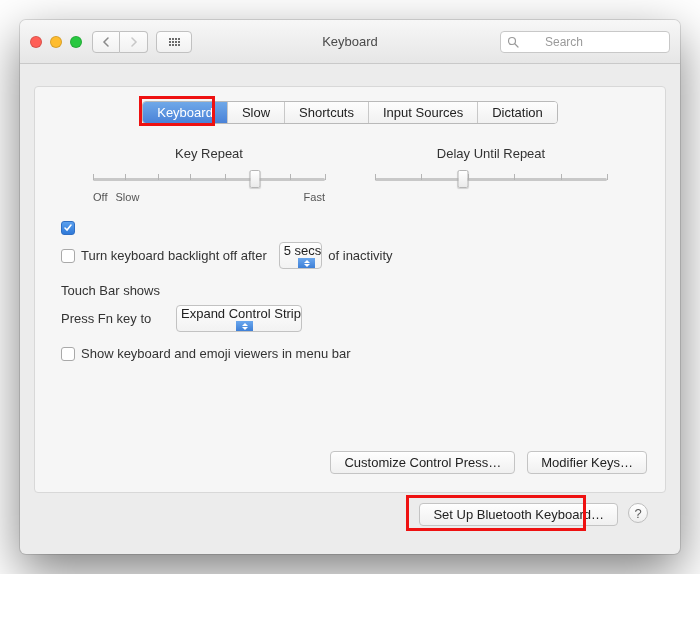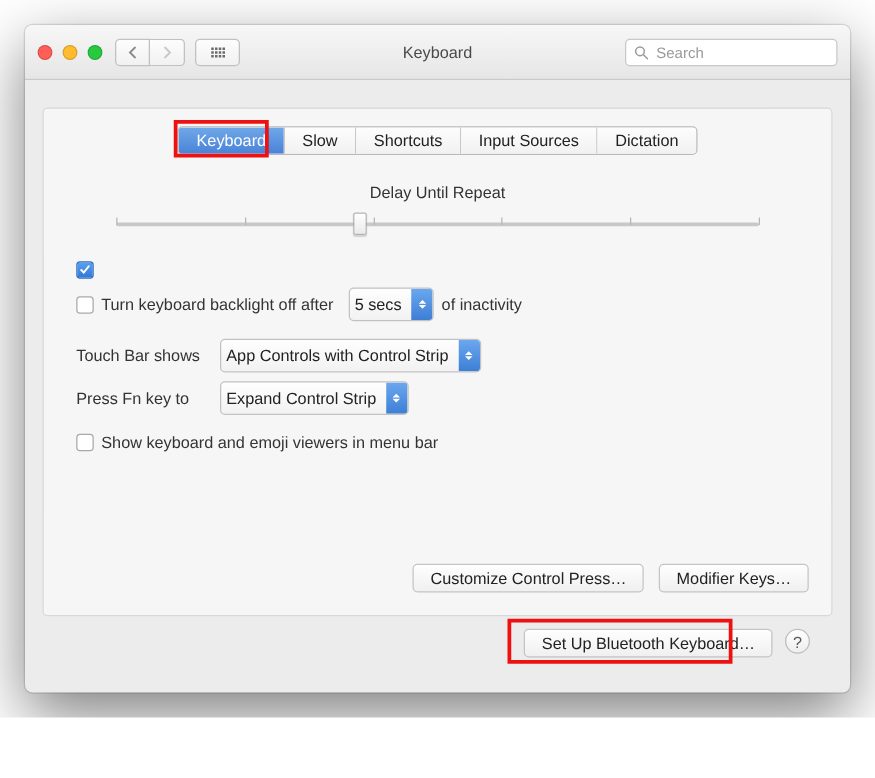--- a/index.html
+++ b/index.html
@@ -45,21 +45,21 @@
     width:36px; height:22px; background:linear-gradient(#fdfdfd,#f1f1f1);
     border:1px solid #c1c1c1; border-radius:4px; display:flex;
     align-items:center; justify-content:center; color:#6b6b6b; margin-right:8px;
   }
   .grid-icon { display:grid; grid-template-columns:repeat(4,2px); grid-template-rows:repeat(3,2px); gap:1px;}
   .grid-icon span{background:#6b6b6b;}
   .title { position:absolute; left:0; right:0; text-align:center; font-size:13px; color:#4a4a4a; pointer-events:none;}
   .search {
     margin-left:auto; width:170px; height:22px; background:#fff;
     border:1px solid #c8c8c8; border-radius:4px; display:flex; align-items:center;
-    padding:0 6px; color:#9a9a9a;
+    padding:0 6px; color:#9a9a9a;gap:20px;
   }
   .search svg{margin-right:4px; flex-shrink:0;}
   .search-input{border:none;outline:none;width:100%;font-size:12px;color:#333;background:transparent;}
   .search-input::placeholder{color:#9a9a9a;}
 
   .content { padding: 22px 14px 14px; }
   .panel {
     background:#f6f6f6; border:1px solid #d8d8d8; border-radius:4px;
     padding: 14px 18px 18px; position:relative;
   }
@@ -87,21 +87,21 @@
   .row{display:flex; align-items:center; margin-bottom:7px; font-size:13px; color:#333;}
   .row.gap-top{margin-top:14px;}
   .chk{width:14px; height:14px; border:1px solid #a9a9a9; border-radius:3px; background:#fff; margin-right:6px; display:flex; align-items:center; justify-content:center; flex-shrink:0;}
   .chk.checked{background:linear-gradient(#5aa0ee,#2f79d8); border-color:#2f6fc4;}
   .chk.checked svg{display:block;}
   .chk svg{display:none;}
   .label-right{margin-right:10px; min-width:105px; text-align:left;}
   .select{
     display:inline-flex; align-items:center; background:linear-gradient(#fefefe,#f2f2f2);
     border:1px solid #c2c2c2; border-radius:4px; height:27px; font-size:13px; color:#222;
-    padding-left:4px; overflow:hidden;
+    padding-left:4px; overflow:hidden;flex-direction:column;
   }
   .select .caret{
     background:linear-gradient(#6aa7ee,#3e7fd6); width:17px; height:100%;
     display:flex; flex-direction:column; align-items:center; justify-content:center;
     margin-left:8px; gap:1px;
   }
   .select .caret span{width:0;height:0;border-left:3px solid transparent;border-right:3px solid transparent;}
   .select .caret .up{border-bottom:3px solid #fff;}
   .select .caret .down{border-top:3px solid #fff;}
   .inline-text{margin:0 6px;}
@@ -176,20 +176,42 @@
           <div class="tab active">Keyboard</div>
           <div class="tab">Slow</div>
           <div class="tab">Shortcuts</div>
           <div class="tab">Input Sources</div>
           <div class="tab">Dictation</div>
         </div>
       </div>
       <div class="tab-highlight" style="left:104px; top:9px; width:76px; height:30px;"></div>
 
       <div class="sliders">
+        <div class="slider-group">
+          <div class="slider-label">Key Repeat</div>
+          <div class="slider-track">
+            <div class="track-line"></div>
+            <div class="tick" style="left:0%"></div>
+              <div class="tick" style="left:14%"></div>
+            <div class="tick" style="left:28%"></div>
+              <div class="tick" style="left:42%"></div>
+            <div class="tick" style="left:57%"></div>
+              <div class="tick" style="left:71%"></div>
+            <div class="tick" style="left:85%"></div>
+              <div class="tick" style="left:100%"></div>
+            <div class="thumb" style="left:70%"></div>
+          </div>
+          <div class="slider-ends">
+            <span style="display:flex;gap:8px;">
+              <span>Off</span>
+              <span>Slow</span>
+            </span>
+            <span>Fast</span>
+          </div>
+        </div>
         <div class="slider-group">
           <div class="slider-label">Delay Until Repeat</div>
           <div class="slider-track">
             <div class="track-line"></div>
             <div class="tick" style="left:0%"></div>
               <div class="tick" style="left:20%"></div>
             <div class="tick" style="left:40%"></div>
               <div class="tick" style="left:60%"></div>
             <div class="tick" style="left:80%"></div>
               <div class="tick" style="left:100%"></div>
@@ -217,27 +239,20 @@
             <div class="caret">
                 <span class="up"></span>
                 <span class="down"></span>
               </div>
           </div>
           <span class="inline-text">of inactivity</span>
         </div>
 
         <div class="row gap-top">
           <span class="label-right">Touch Bar shows</span>
-          <div class="select">
-            <span>App Controls with Control Strip</span>
-            <div class="caret">
-                <span class="up"></span>
-                <span class="down"></span>
-              </div>
-          </div>
         </div>
         <div class="row">
           <span class="label-right">Press Fn key to</span>
           <div class="select">
             <span>Expand Control Strip</span>
             <div class="caret">
                 <span class="up"></span>
                 <span class="down"></span>
               </div>
           </div>

